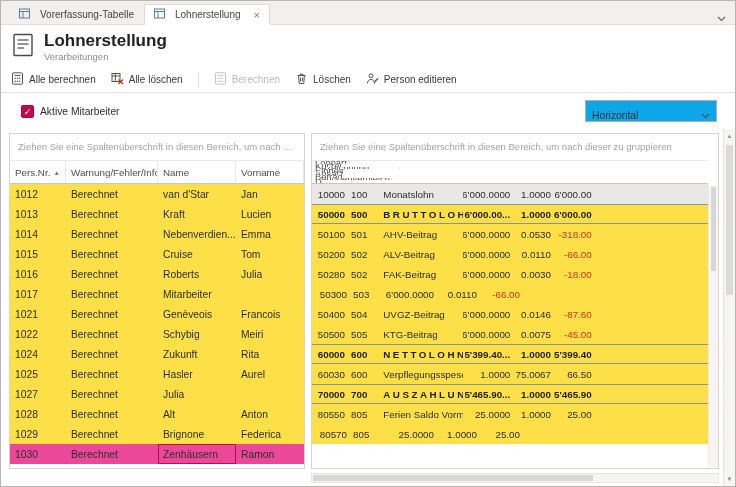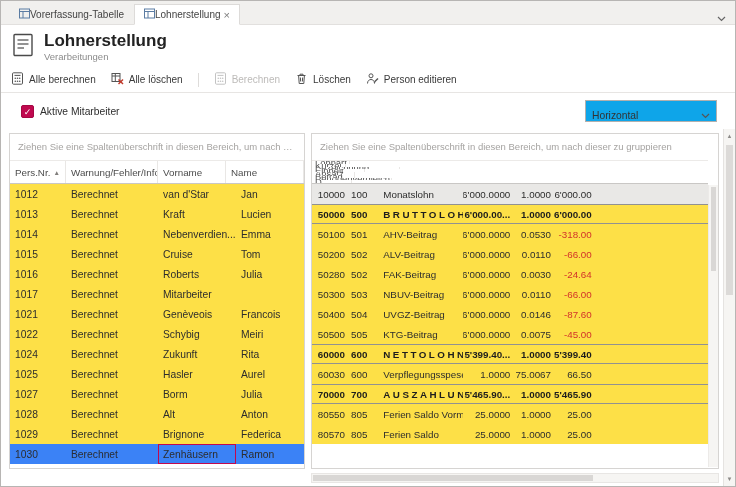--- a/index.html
+++ b/index.html
@@ -2,21 +2,21 @@
 <html><head>
 <meta charset="utf-8">
 <style>
   *{margin:0;padding:0;box-sizing:border-box;}
   html,body{background:#fff;}
   body{font-family:"Liberation Sans",sans-serif;}
   .window{position:relative;width:736px;height:487px;border:1px solid #b7b5b3;background:#fff;overflow:hidden;color:#2d2d2d;}
 
   
   .tabbar{height:24px;background:#f1f0ee;border-bottom:1px solid #e2e0de;display:flex;align-items:flex-end;padding:3px 8px 0;position:relative;}
-  .tab{height:21px;display:flex;align-items:center;gap:0;padding:0 9px;font-size:10px;color:#444;cursor:pointer;border:1px solid transparent;margin-bottom:-1px;white-space:nowrap;justify-content:space-between;}
+  .tab{height:21px;display:flex;align-items:center;gap:10px;padding:0 9px;font-size:10px;color:#444;cursor:pointer;border:1px solid transparent;margin-bottom:-1px;white-space:nowrap;justify-content:space-between;}
   .tab.active{background:#fff;border:1px solid #dddbd9;border-bottom-color:#fff;}
   .tabclose{color:#7c7c7c;font-size:11px;margin-left:3px;}
   .tab-overflow{position:absolute;right:9px;top:7px;cursor:pointer;}
 
   
   .pagehead{height:42px;display:flex;align-items:center;gap:9px;padding:2px 10px 0;}
   .title{font-size:17px;font-weight:700;color:#222;line-height:1.05;}
   .subtitle{font-size:9.5px;color:#8b8b8b;margin-top:2px;}
 
   
@@ -48,21 +48,21 @@
   .hcell{display:flex;align-items:center;padding:0 5px;font-size:9.8px;color:#4d4d4d;white-space:nowrap;overflow:hidden;border-right:1px solid #e9e7e5;cursor:pointer;}
   .panel.right .hcell{font-size:9.4px;padding:0 3px;}
   .sorticon{font-size:6.5px;color:#807e7c;margin-left:3px;}
   .rows{overflow:hidden;}
   .grid-row{display:flex;height:20px;font-size:10.3px;color:#2d2d2d;cursor:pointer;background:#fde047;}
   .panel.right .grid-row{font-size:9.8px;width:396px;}
   .panel.right .hdr-row{width:396px;flex-direction:column;}
   .gcell{display:flex;align-items:center;padding:0 5px;white-space:nowrap;overflow:hidden;}
   .panel.right .gcell{padding:0 3px;}
   .num{justify-content:flex-end;}
-  .grid-row.selected{background:#3b82f6;}
+  .grid-row.selected{background:#ec4899;}
   .gcell.focus-cell{outline:1px solid #c0094f;outline-offset:-1px;}
   .grid-row.current{background:#e9e8e6;}
   .grid-row.summary{font-weight:700;border-top:1px solid #919191;border-bottom:1px solid #919191;color:#1d1d1d;}
   .grid-row.summary .ls{letter-spacing:2.5px;}
   .gcell.neg{color:#d2322a;}
 
   
   .w-persnr{width:56px;}.w-warnung{width:92px;}.w-name{width:78px;}.w-vorname{width:68px;}
   
   .w-lohnart{width:38px;}.w-kuerzel{width:34px;}.w-bez{width:88px;}.w-einheit{width:53px;}
@@ -197,26 +197,26 @@
     <div class="panel left">
       <div class="group-hint">Ziehen Sie eine Spaltenüberschrift in diesen Bereich, um nach dieser zu gruppieren</div>
       <div class="hdr-row">
         <div class="hcell w-persnr">
           <span>Pers.Nr.</span>
           <span class="sorticon">▲</span>
         </div>
         <div class="hcell w-warnung">
             <span>Warnung/Fehler/Info</span>
           </div>
+        <div class="hcell w-name">
+            <span>Name</span>
+          </div>
         <div class="hcell w-vorname">
             <span>Vorname</span>
           </div>
-        <div class="hcell w-name">
-            <span>Name</span>
-          </div>
       </div>
       <div class="rows">
 
       <div class="grid-row">
             <div class="gcell w-persnr">1012</div>
             <div class="gcell w-warnung">Berechnet</div>
             <div class="gcell w-name">van d'Star</div>
             <div class="gcell w-vorname">Jan</div>
           </div>
           <div class="grid-row">
@@ -268,21 +268,20 @@
           </div>
           <div class="grid-row">
             <div class="gcell w-persnr">1025</div>
             <div class="gcell w-warnung">Berechnet</div>
             <div class="gcell w-name">Hasler</div>
             <div class="gcell w-vorname">Aurel</div>
           </div>
           <div class="grid-row">
             <div class="gcell w-persnr">1027</div>
             <div class="gcell w-warnung">Berechnet</div>
-            <div class="gcell w-name">Borm</div>
             <div class="gcell w-vorname">Julia</div>
           </div>
           <div class="grid-row">
             <div class="gcell w-persnr">1028</div>
             <div class="gcell w-warnung">Berechnet</div>
             <div class="gcell w-name">Alt</div>
             <div class="gcell w-vorname">Anton</div>
           </div>
           <div class="grid-row">
             <div class="gcell w-persnr">1029</div>
@@ -368,28 +367,27 @@
             <div class="gcell w-betrag num neg">-66.00</div>
             <div class="gcell w-pv"></div>
             <div class="gcell w-d"></div>
           </div>
           <div class="grid-row">
             <div class="gcell w-lohnart num">50280</div>
             <div class="gcell w-kuerzel">502</div>
             <div class="gcell w-bez ls">FAK-Beitrag</div>
             <div class="gcell w-einheit num">6'000.0000</div>
             <div class="gcell w-ansatz num">0.0030</div>
-            <div class="gcell w-betrag num neg">-24.64</div>
+            <div class="gcell w-betrag num neg">-18.00</div>
             <div class="gcell w-pv"></div>
             <div class="gcell w-d"></div>
           </div>
           <div class="grid-row">
             <div class="gcell w-lohnart num">50300</div>
             <div class="gcell w-kuerzel">503</div>
-            <div class="gcell w-bez ls">NBUV-Beitrag</div>
             <div class="gcell w-einheit num">6'000.0000</div>
             <div class="gcell w-ansatz num">0.0110</div>
             <div class="gcell w-betrag num neg">-66.00</div>
             <div class="gcell w-pv"></div>
             <div class="gcell w-d"></div>
           </div>
           <div class="grid-row">
             <div class="gcell w-lohnart num">50400</div>
             <div class="gcell w-kuerzel">504</div>
             <div class="gcell w-bez ls">UVGZ-Beitrag</div>
@@ -445,21 +443,20 @@
             <div class="gcell w-bez ls">Ferien Saldo Vormo...</div>
             <div class="gcell w-einheit num">25.0000</div>
             <div class="gcell w-ansatz num">1.0000</div>
             <div class="gcell w-betrag num">25.00</div>
             <div class="gcell w-pv"></div>
             <div class="gcell w-d"></div>
           </div>
           <div class="grid-row">
             <div class="gcell w-lohnart num">80570</div>
             <div class="gcell w-kuerzel">805</div>
-            <div class="gcell w-bez ls">Ferien Saldo</div>
             <div class="gcell w-einheit num">25.0000</div>
             <div class="gcell w-ansatz num">1.0000</div>
             <div class="gcell w-betrag num">25.00</div>
             <div class="gcell w-pv"></div>
             <div class="gcell w-d"></div>
           </div>
         </div>
       <div class="vsb-panel">
         <div class="thumb"></div>
       </div>

